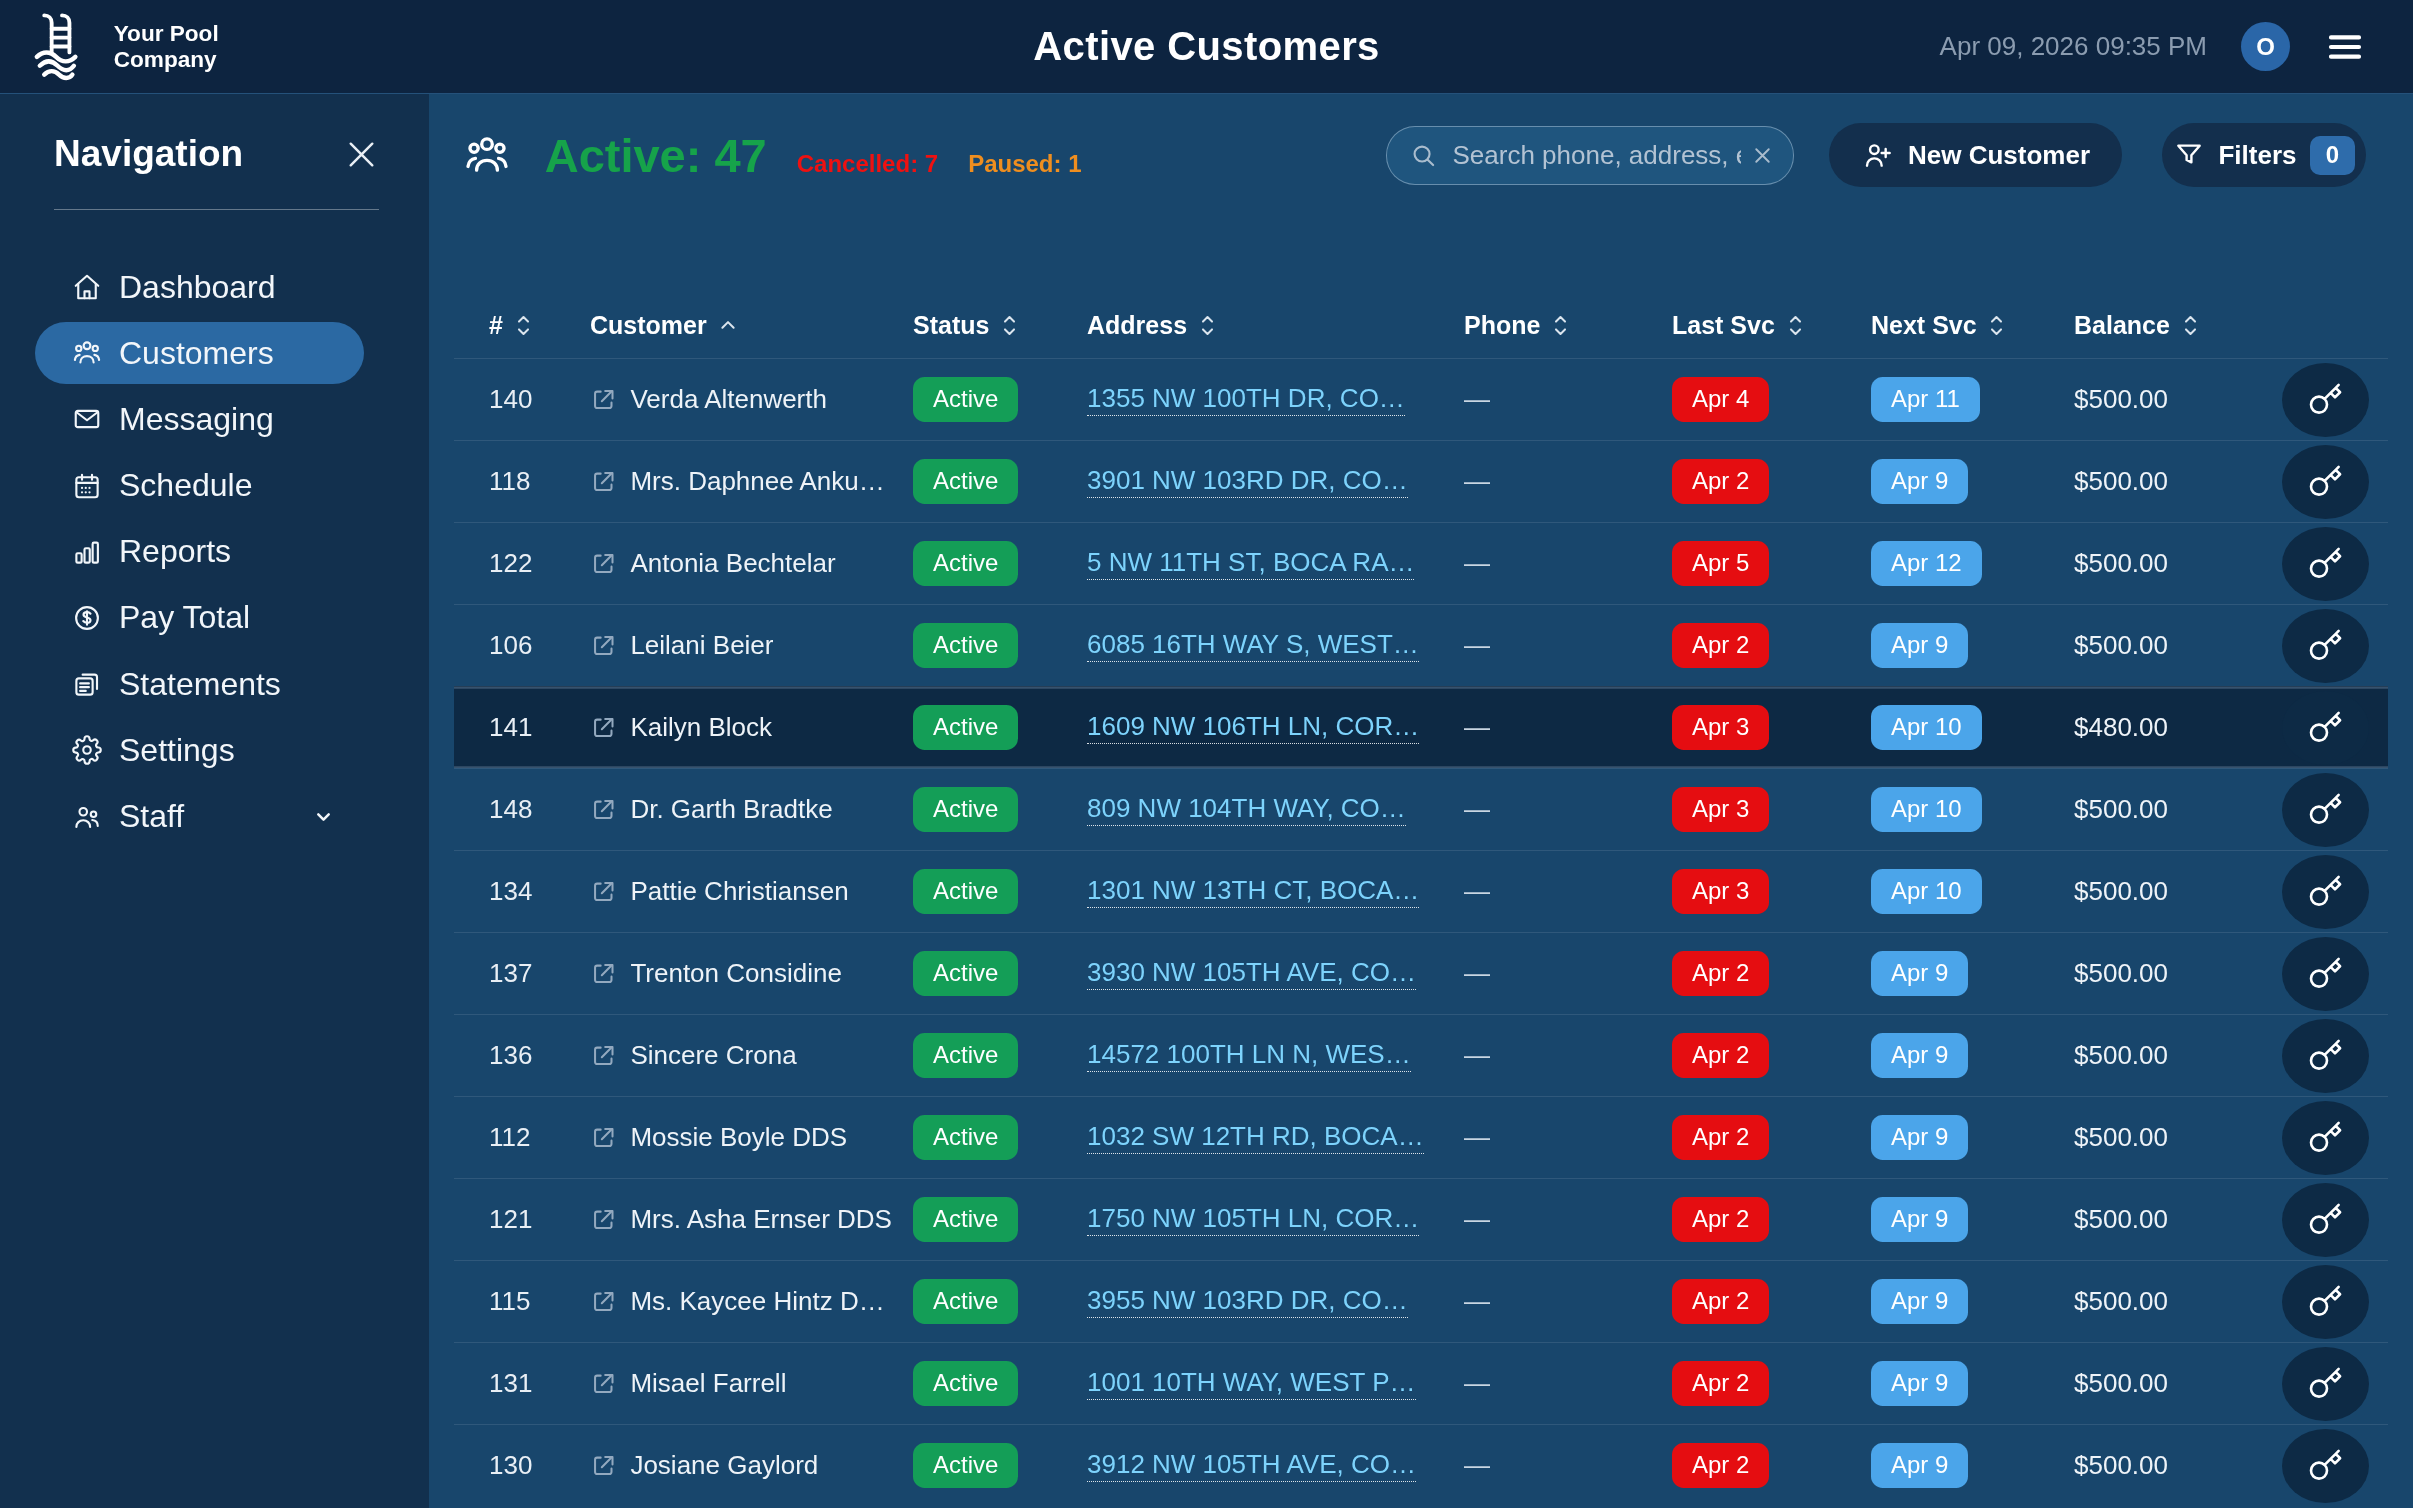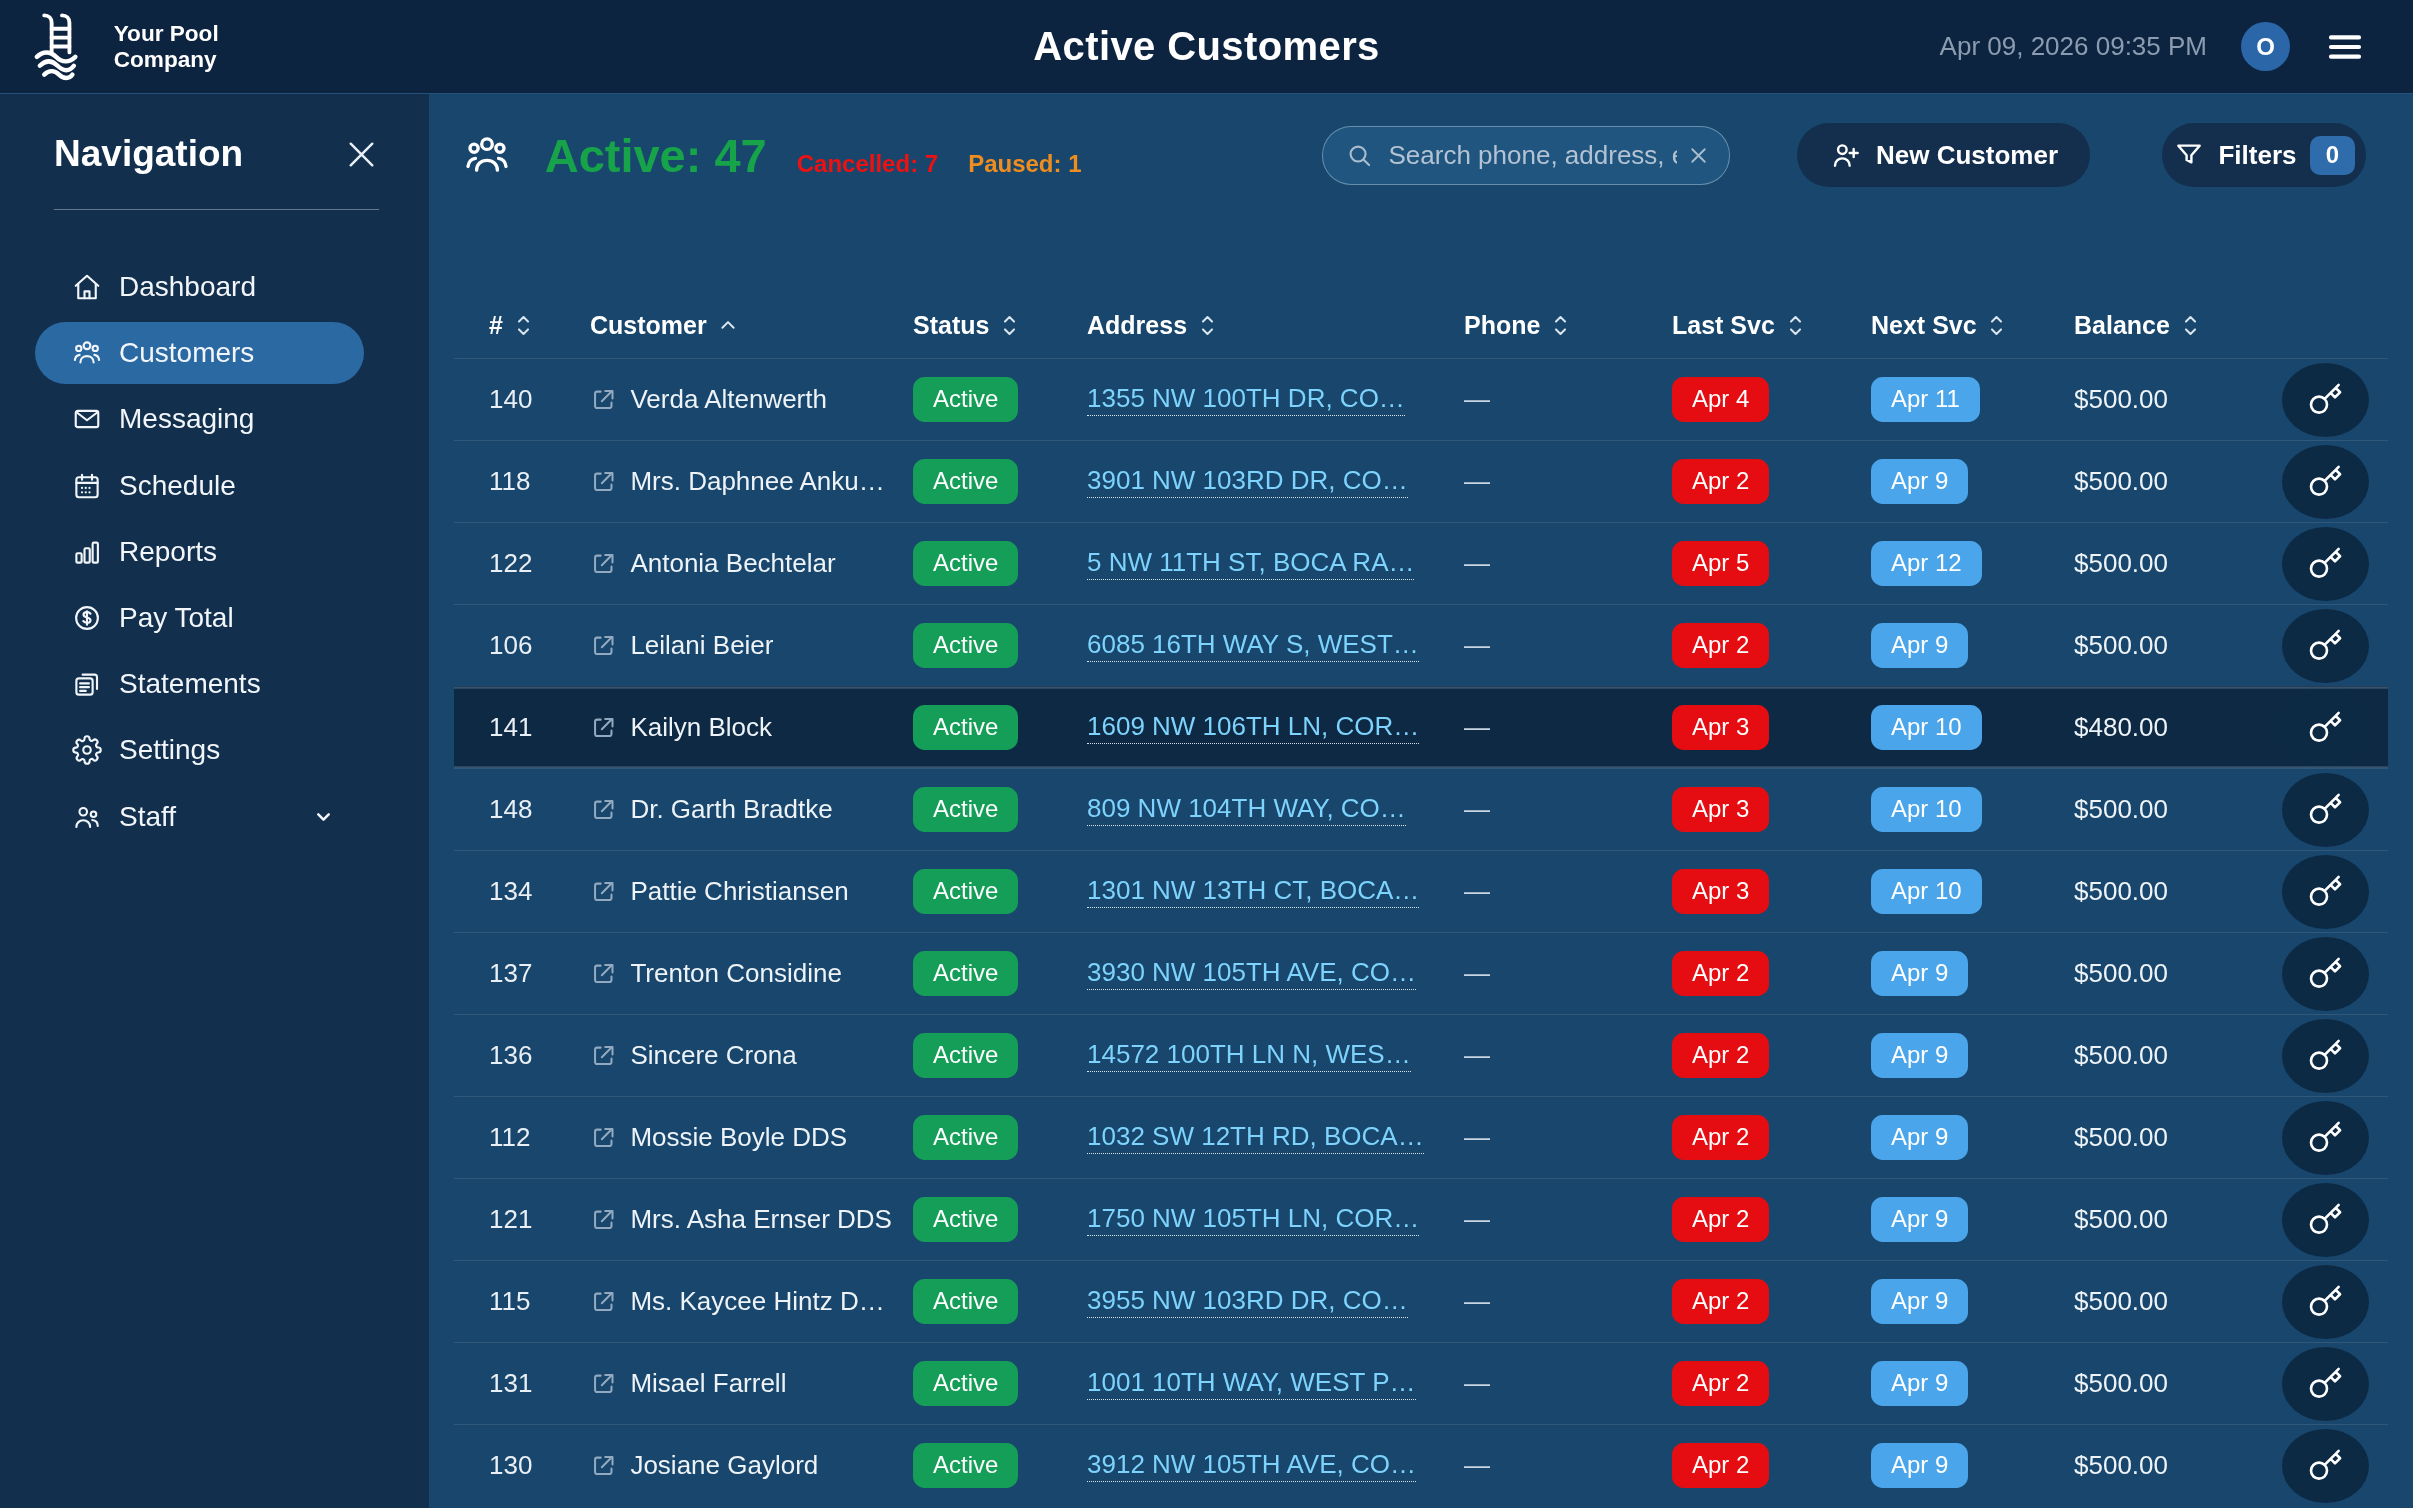--- a/index.html
+++ b/index.html
@@ -40,27 +40,27 @@
   .nav-head { display:flex; align-items:center; justify-content:space-between; padding:39px 49px 0 54px; }
   .nav-title { font-size:37px; font-weight:bold; color:#ffffff; }
   .nav-close { width:37px; height:37px; color:#e9eff5; background:none; border:none; cursor:pointer; }
   .nav-divider { border:none; border-top:1.7px solid rgba(255,255,255,.35); margin:34px 50px 0 54px; }
   .nav-list { margin-top:46px; }
   .nav-item {
     display:flex; align-items:center; height:62px; margin:4.2px 65px 4.2px 35px;
     padding-left:37px; border-radius:34px; cursor:pointer; color:#f2f6fa;
   }
   .nav-item .nav-ic { width:30px; height:30px; flex:0 0 30px; color:#f2f6fa; }
-  .nav-item .nav-label { font-size:28px; margin-left:17px; white-space:nowrap; }
+  .nav-item .nav-label { font-size:32px; margin-left:17px; white-space:nowrap; }
   .nav-item.active { background:#2b69a3; }
   .nav-item .nav-chevron { width:25px; height:25px; margin-left:auto; margin-right:28.5px; color:#f2f6fa; }
 
   
   .main { position:absolute; top:94px; left:429px; right:0; bottom:0; padding:0 25px; }
-  .toolbar { display:flex; align-items:center; margin:29px 22px 0 6.7px; height:64px;gap:32px; }
+  .toolbar { display:flex; align-items:center; margin:29px 22px 0 6.7px; height:64px; }
   .stats { display:flex; align-items:baseline; }
   .stats-icon { width:52px; height:47px; color:#ffffff; align-self:center; }
   .stat-active { font-size:47px; font-weight:bold; color:#16a34a; margin-left:32px; white-space:nowrap; }
   .stat-cancelled { font-size:24px; font-weight:bold; color:#ee1111; margin-left:30px; white-space:nowrap; }
   .stat-paused { font-size:24px; font-weight:bold; color:#ef8e1f; margin-left:30px; white-space:nowrap; }
 
   .search-wrap {
     margin-left:auto; width:408px; height:59px; border-radius:29px;
     background:#1f557e; border:1.7px solid rgba(190,212,231,.45);
     display:flex; align-items:center; padding:0 18.4px 0 22px;

